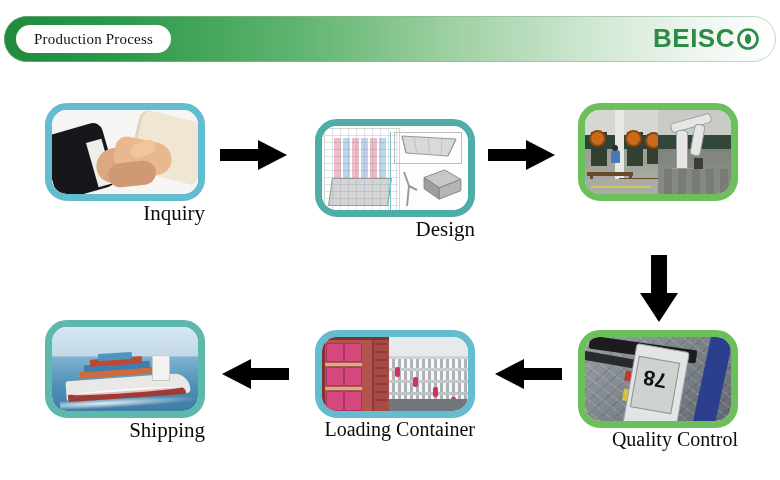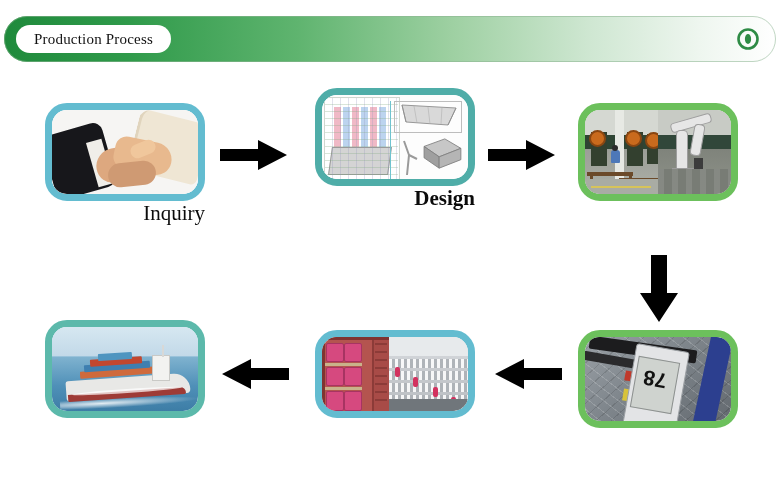--- a/index.html
+++ b/index.html
@@ -105,21 +105,21 @@
   .step-label {
     text-align: right;
     font-family: "Liberation Serif", "DejaVu Serif", serif;
     font-size: 21px;
     color: #0b0b0b;
     white-space: nowrap;
   }
 
   
   #step-inquiry        { left: 45px;  top: 103px; width: 160px; }
-  #step-design         { left: 315px; top: 88px; width: 160px; font-weight: bold; }
+  #step-design         { left: 315px; top: 119px; width: 160px; }
   #step-production     { left: 578px; top: 103px; width: 160px; }
   #step-quality        { left: 578px; top: 330px; width: 160px; }
   #step-loading        { left: 315px; top: 330px; width: 160px; }
   #step-shipping       { left: 45px;  top: 320px; width: 160px; }
 
   #step-inquiry    .step-frame { width:160px; height: 98px; border: 7px solid #63bcd0; }
   #step-design     .step-frame { width:160px; height: 98px; border: 7px solid #4fada8; }
   #step-production .step-frame { width:160px; height: 98px; border: 7px solid #6cc05c; }
   #step-quality    .step-frame { width:160px; height: 98px; border: 7px solid #6cc05c; }
   #step-loading    .step-frame { width:160px; height: 88px; border: 7px solid #63bcd0; }
@@ -258,20 +258,21 @@
 <body>
 
 <div id="header-banner"></div>
 <div id="header-banner-outline"></div>
 
 <div id="header-pill">
   <span id="header-pill-text">Production Process</span>
 </div>
 
 <div id="brand-logo">
+  <span id="brand-logo-text">BEISC</span>
   <span id="brand-logo-mark">
     <svg width="24" height="24" viewBox="0 0 24 24" aria-hidden="true">
       <circle cx="12" cy="13" r="9.5" fill="none" stroke="#2e8b45" stroke-width="2.6"></circle>
       <ellipse cx="12" cy="13" rx="3.1" ry="5.0" fill="#2e8b45"></ellipse>
     </svg>
   </span>
 </div>
 
 <div class="step" id="step-inquiry">
   <div class="step-frame">
@@ -401,20 +402,21 @@
         <div class="cal-jaw-top"></div>
         <div class="cal-jaw-low"></div>
         <div class="cal-tab-red"></div>
         <div class="cal-tab-yellow"></div>
         <div class="cal-body"></div>
         <div class="cal-screen"></div>
         <div class="cal-digits">78</div>
       </div>
     </div>
   </div>
+  <div class="step-label">Quality Control</div>
 </div>
 
 <div class="arrow" id="arrow-quality-loading">
   <svg width="68" height="32" viewBox="0 0 68 32" aria-hidden="true">
     <polygon points="67,10 29,10 29,1 0,16 29,31 29,22 67,22" fill="#000000"></polygon>
   </svg>
 </div>
 
 <div class="step" id="step-loading">
   <div class="step-frame">
@@ -443,20 +445,21 @@
           <div class="cart-row" style="top:70px;"></div>
           <div class="cart-handle" style="left:6px;top:30px;"></div>
           <div class="cart-handle" style="left:24px;top:40px;"></div>
           <div class="cart-handle" style="left:44px;top:50px;"></div>
           <div class="cart-handle" style="left:62px;top:60px;"></div>
           <div style="position:absolute;left:0;right:0;bottom:0;height:16%;background:#70767b;"></div>
         </div>
       </div>
     </div>
   </div>
+  <div class="step-label">Loading Container</div>
 </div>
 
 <div class="arrow" id="arrow-loading-shipping">
   <svg width="68" height="32" viewBox="0 0 68 32" aria-hidden="true">
     <polygon points="67,10 29,10 29,1 0,16 29,31 29,22 67,22" fill="#000000"></polygon>
   </svg>
 </div>
 
 <div class="step" id="step-shipping">
   <div class="step-frame">
@@ -469,13 +472,14 @@
         <div class="ship-cont-row" style="left:28px;top:42px;width:78px;background:#cf6a3c;transform:rotate(-4deg);"></div>
         <div class="ship-cont-row" style="left:32px;top:36px;width:66px;background:#3f7fb0;transform:rotate(-4deg);"></div>
         <div class="ship-cont-row" style="left:38px;top:31px;width:52px;background:#c2472f;transform:rotate(-4deg);"></div>
         <div class="ship-cont-row" style="left:46px;top:26px;width:34px;background:#4f95c0;transform:rotate(-4deg);"></div>
         <div class="ship-tower"></div>
         <div class="ship-mast"></div>
         <div style="position:absolute;left:20px;top:62px;width:110px;height:4px;background:rgba(255,255,255,.7);border-radius:50%;transform:rotate(-4deg);"></div>
       </div>
     </div>
   </div>
+  <div class="step-label">Shipping</div>
 </div>
 
 </body></html>

